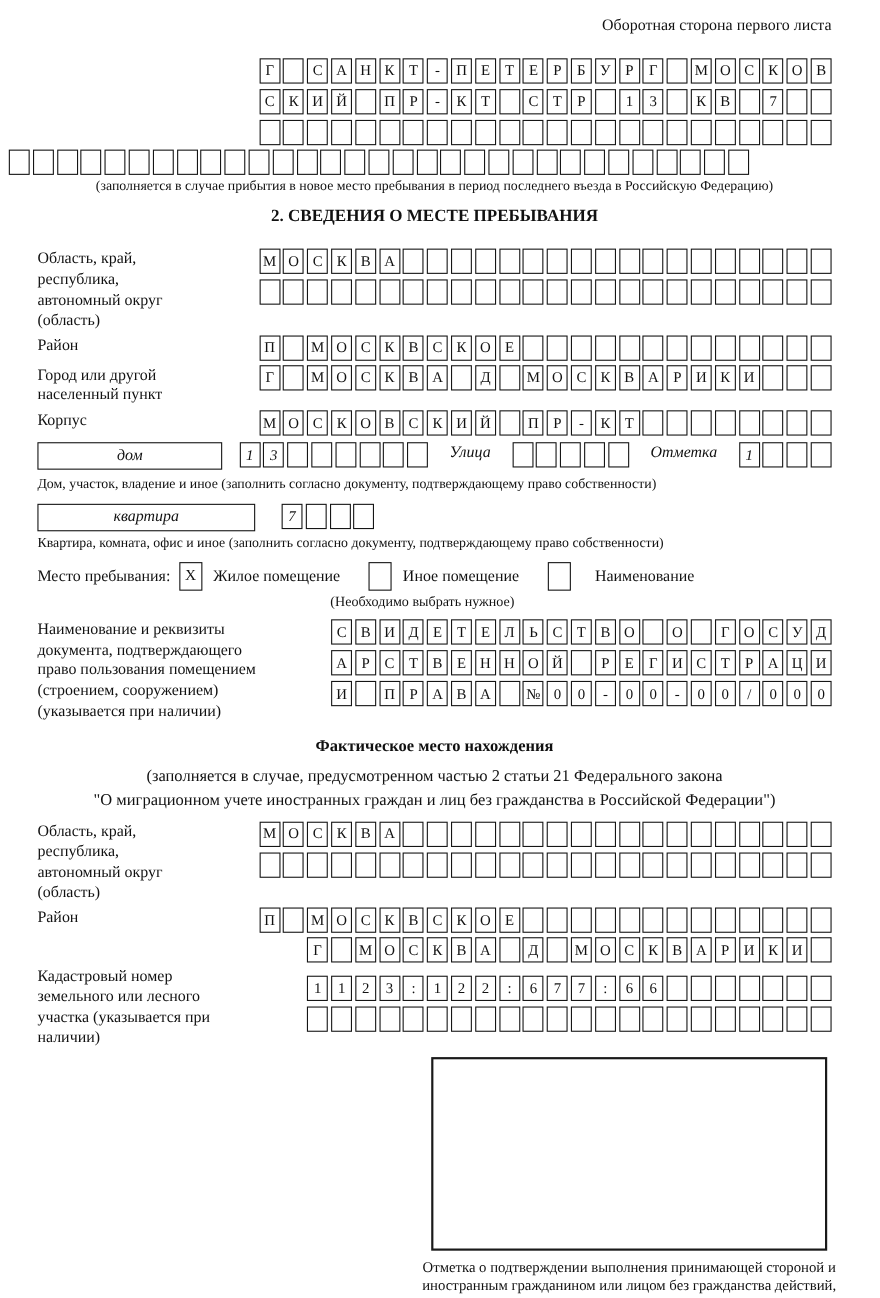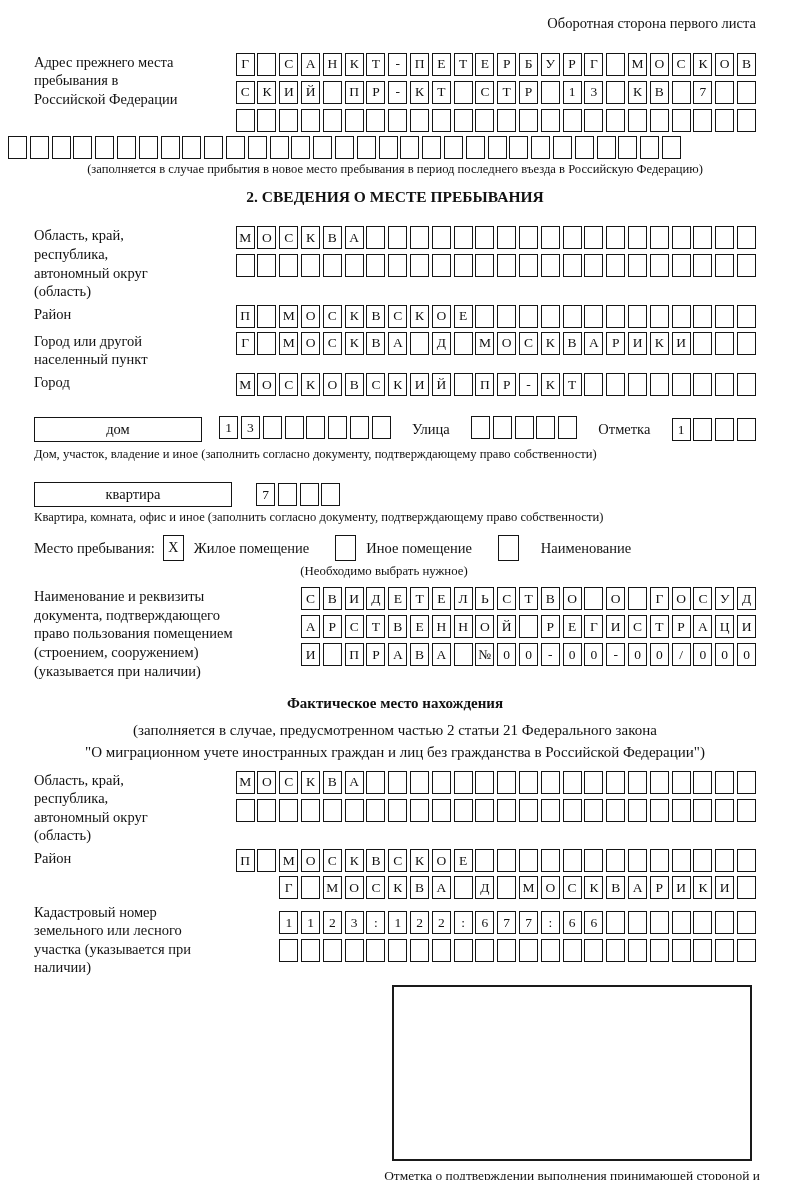--- a/index.html
+++ b/index.html
@@ -20,21 +20,21 @@
     border:1.6px solid #151515;background:#fff;
     display:flex;align-items:center;justify-content:center;
     font-size:13.5px;line-height:1;
   }
   .cell:last-child{margin-right:0;}
   .fullrow{margin-left:-26px;margin-bottom:2px;}
   .caption{text-align:center;font-size:12.6px;margin:2px 0 10px 0;}
   .h2{text-align:center;font-weight:bold;font-size:15.5px;margin:6px 0 20px 0;}
   .h3{text-align:center;font-weight:bold;font-size:15px;margin:14px 0 8px 0;}
   .subcap{text-align:center;font-size:15px;margin:0 0 3px 0;}
-  .house-row{display:flex;align-items:center;justify-content:space-between;margin:20px 0 2px 0;}
+  .house-row{display:flex;align-items:flex-start;justify-content:space-between;margin:6px 0 2px 0;font-style:italic;}
   .wide-box{
     flex:none;height:23px;border:1.6px solid #151515;
     display:flex;align-items:center;justify-content:center;font-size:14.5px;
   }
   .dom-box{width:166px;}
   .kv-box{width:196px;margin-right:24px;}
   .inline-label{flex:none;padding:0 4px;}
   .stay-row{display:flex;align-items:center;margin:8px 0 2px 0;}
   .chk{
     flex:none;width:19px;height:24px;border:1.6px solid #151515;
@@ -49,21 +49,20 @@
   .stamp-wrap{margin-left:358px;width:366px;margin-top:8px;}
   .stamp-box{width:356px;height:172px;border:2px solid #1a1a1a;background:#fff;}
   .stamp-caption{width:396px;margin-left:-18px;text-align:center;font-size:13.4px;margin-top:6px;}
 </style>
 </head>
 <body>
 
 <div class="hdr-note">Оборотная сторона первого листа</div>
 
 <div class="frow">
-  <div class="flabel" style="max-width:150px">Адрес прежнего места пребывания в Российской Федерации</div>
   <div class="cellcol">
     <div class="cellrow">
         <div class="cell">Г</div>
         <div class="cell"></div>
         <div class="cell">С</div>
         <div class="cell">А</div>
         <div class="cell">Н</div>
         <div class="cell">К</div>
         <div class="cell">Т</div>
         <div class="cell">-</div>
@@ -291,21 +290,21 @@
         <div class="cell">К</div>
         <div class="cell">И</div>
         <div class="cell"></div>
         <div class="cell"></div>
         <div class="cell"></div>
       </div>
   </div>
 </div>
 
 <div class="frow">
-  <div class="flabel">Город</div>
+  <div class="flabel">Корпус</div>
   <div class="cellcol">
     <div class="cellrow">
         <div class="cell">М</div>
         <div class="cell">О</div>
         <div class="cell">С</div>
         <div class="cell">К</div>
         <div class="cell">О</div>
         <div class="cell">В</div>
         <div class="cell">С</div>
         <div class="cell">К</div>

